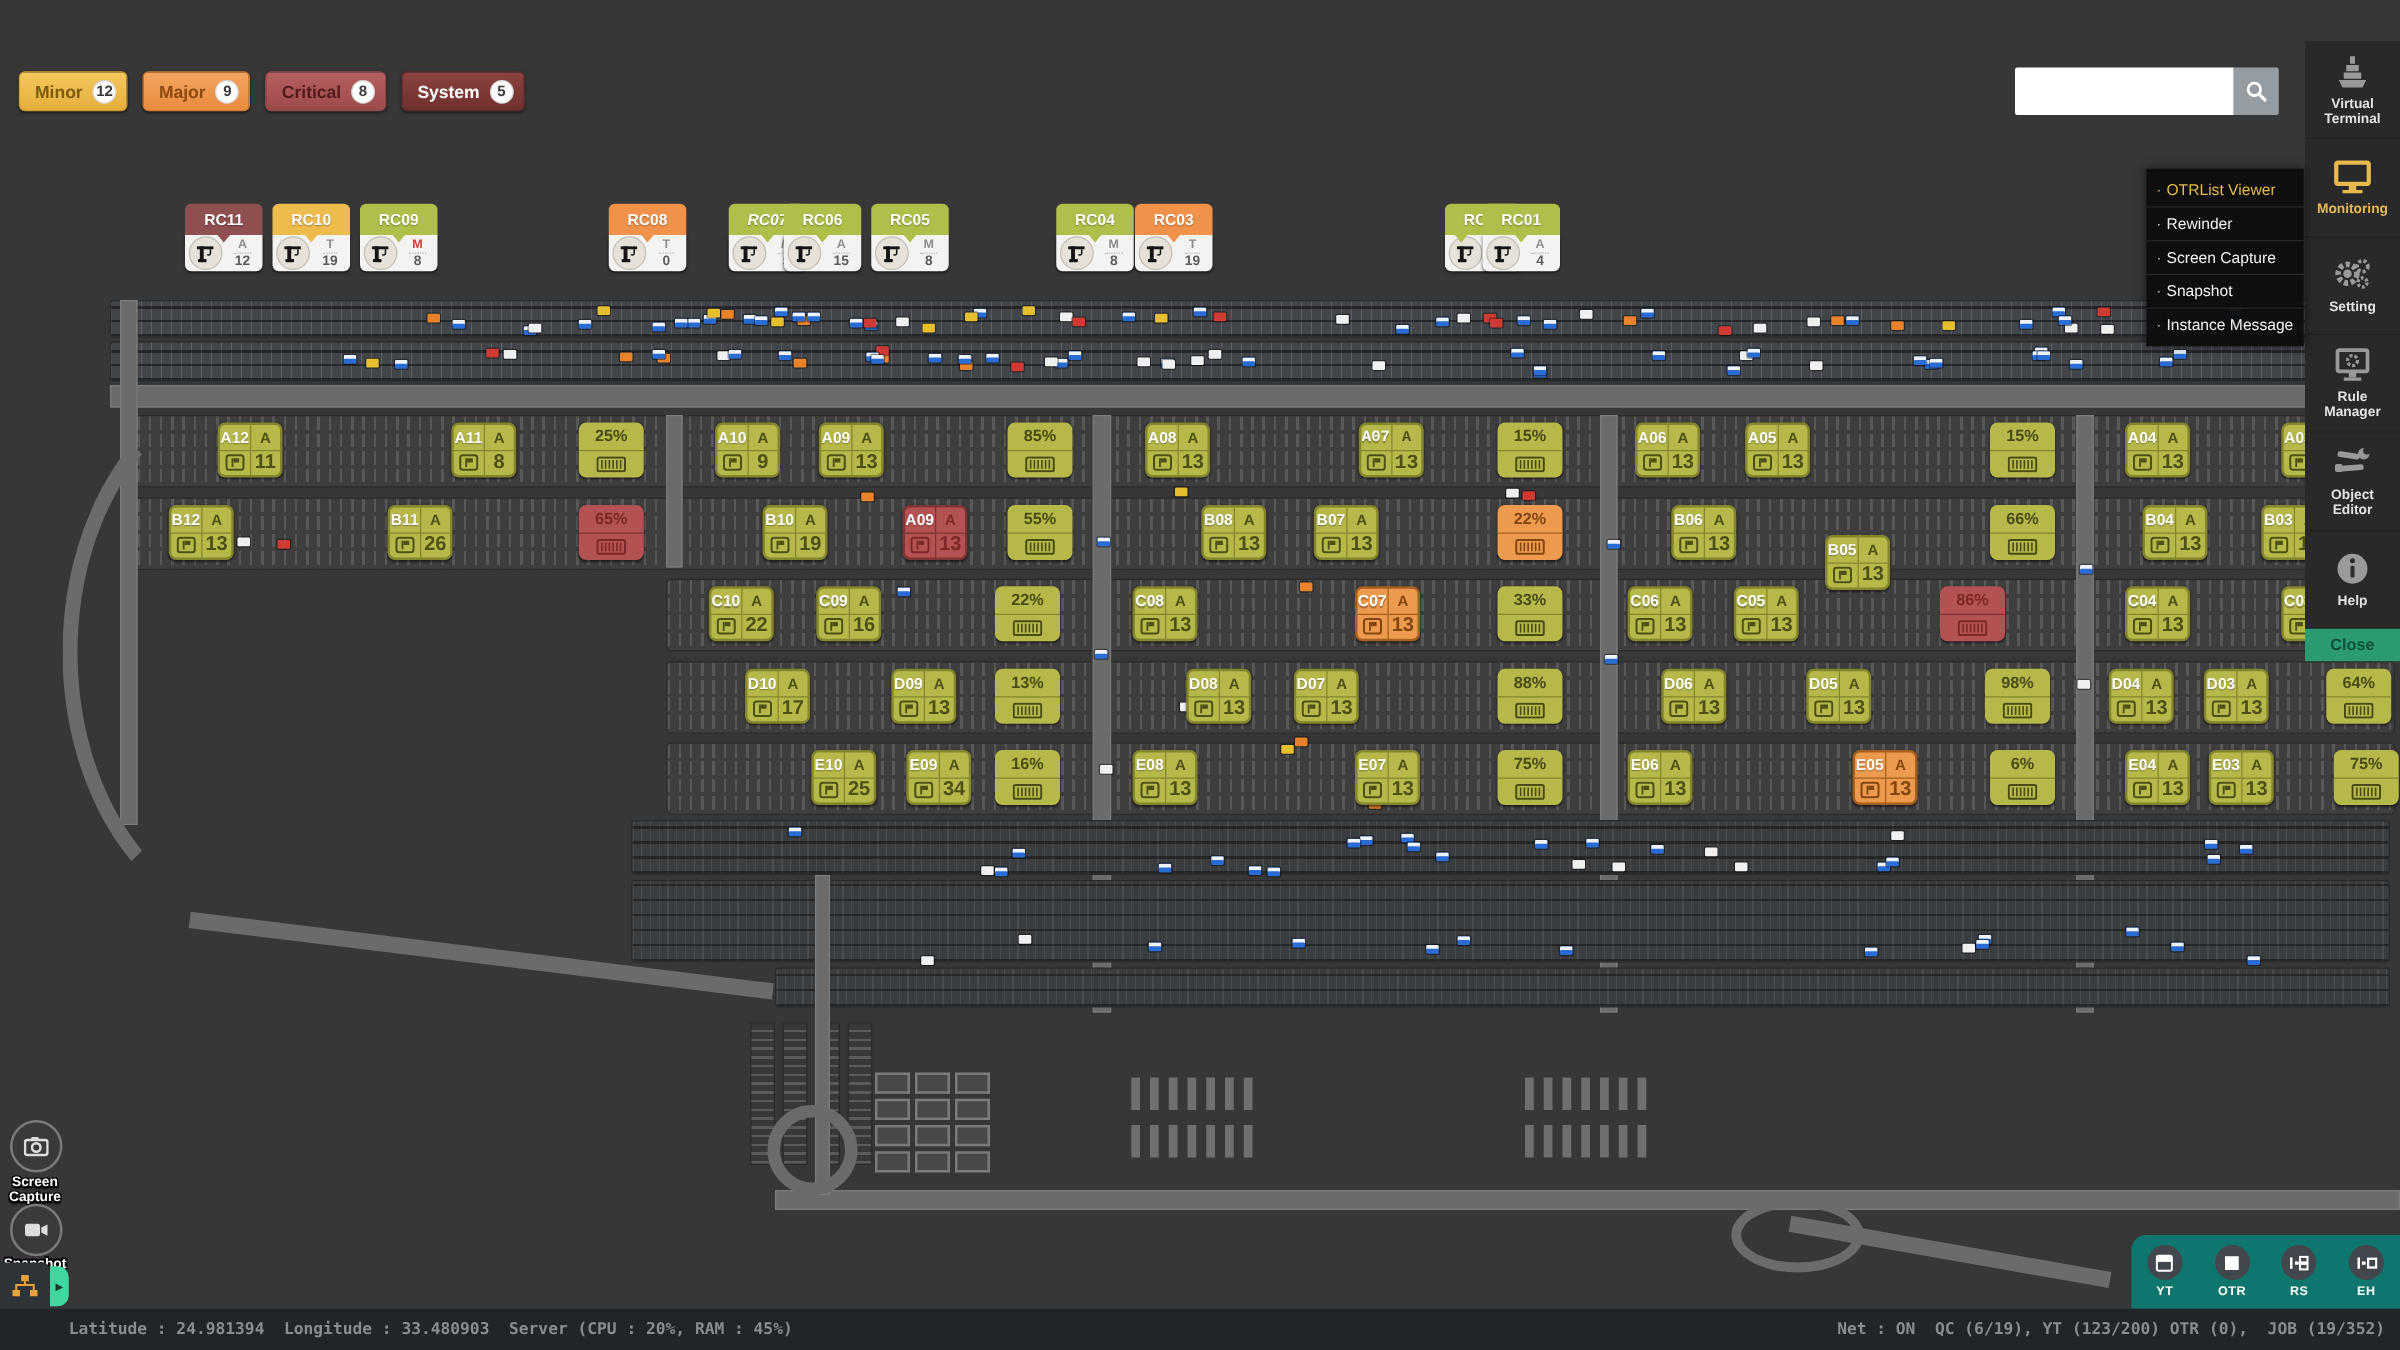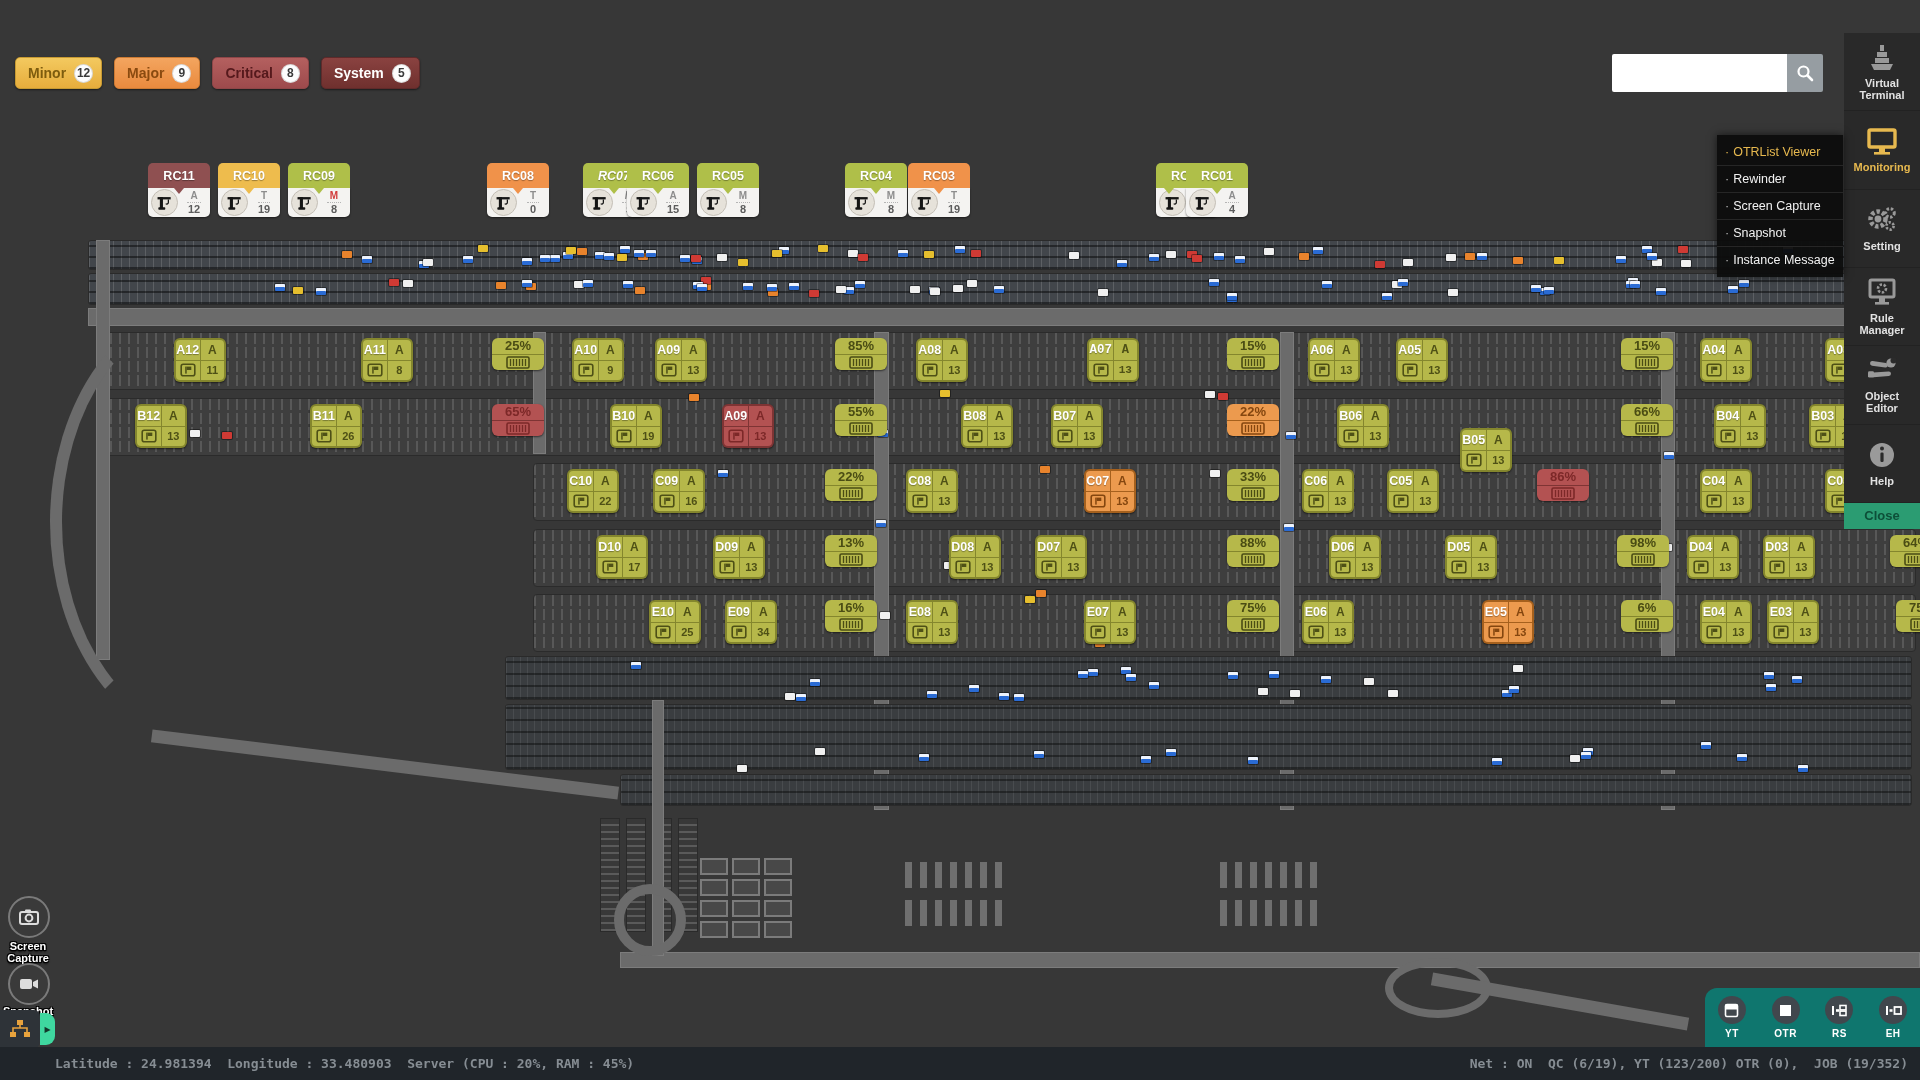--- a/index.html
+++ b/index.html
@@ -81,28 +81,28 @@
         box-sizing:border-box;box-shadow:0 1px 2px rgba(0,0,0,.55);}
   .tile .cell{display:flex;align-items:center;justify-content:center;font-weight:bold;}
   .tile.olive{background:#84862d;}
   .tile.olive .cell{background:#b6b84a;color:#4e5016;}
   .tile.red{background:#7e3434;}
   .tile.red .cell{background:#b35252;color:#7c2828;}
   .tile.orange{background:#a5601d;}
   .tile.orange .cell{background:#ec9a4e;color:#84460f;}
   .tile .cname{color:#fff !important;font-size:12.5px;text-shadow:0 1px 1px rgba(0,0,0,.35);}
   .tile .cletter{font-size:12px;}
-  .tile .cval{font-size:11px;}
+  .tile .cval{font-size:16px;}
   .tile .cell:nth-child(1){border-radius:4px 0 0 0;}
   .tile .cell:nth-child(2){border-radius:0 4px 0 0;}
   .tile .cell:nth-child(3){border-radius:0 0 0 4px;}
   .tile .cell:nth-child(4){border-radius:0 0 4px 0;}
 
-  .ptile{position:absolute;width:52px;height:32px;border-radius:6px;z-index:10;cursor:pointer;
-         display:flex;flex-direction:column;box-shadow:0 1px 2px rgba(0,0,0,.55);box-sizing:border-box;margin-left:29px;}
+  .ptile{position:absolute;width:52px;height:44px;border-radius:6px;z-index:10;cursor:pointer;
+         display:flex;flex-direction:column;box-shadow:0 1px 2px rgba(0,0,0,.55);box-sizing:border-box;}
   .ptile .ptop{flex:1;display:flex;align-items:center;justify-content:center;font-size:13px;font-weight:bold;}
   .ptile .pbot{flex:1;display:flex;align-items:center;justify-content:center;}
   .ptile.olive{background:#b6b84a;color:#4a4c14;}
   .ptile.olive .pbot{border-top:1px solid #84862d;}
   .ptile.red{background:#b35252;color:#7c2828;}
   .ptile.red .pbot{border-top:1px solid #7e3434;}
   .ptile.orange{background:#ec9a4e;color:#84460f;}
   .ptile.orange .pbot{border-top:1px solid #a5601d;}
 
   
@@ -1036,21 +1036,21 @@
       </div>
       <div class="ptile olive" style="left: 1198px; top: 469px;">
         <div class="ptop">33%</div>
         <div class="pbot">
           <svg width="24" height="13" viewBox="0 0 24 13">
             <rect x="1" y="1" width="22" height="11" rx="1.5" fill="none" stroke="currentColor" stroke-width="1.6"></rect>
             <path d="M4.5 3 v7 M7.5 3 v7 M10.5 3 v7 M13.5 3 v7 M16.5 3 v7 M19.5 3 v7" stroke="currentColor" stroke-width="1.3"></path>
           </svg>
         </div>
       </div>
-      <div class="ptile red" style="left: 1508px; top: 469px;">
+      <div class="ptile red" style="left: 1552px; top: 469px;">
         <div class="ptop">86%</div>
         <div class="pbot">
           <svg width="24" height="13" viewBox="0 0 24 13">
             <rect x="1" y="1" width="22" height="11" rx="1.5" fill="none" stroke="currentColor" stroke-width="1.6"></rect>
             <path d="M4.5 3 v7 M7.5 3 v7 M10.5 3 v7 M13.5 3 v7 M16.5 3 v7 M19.5 3 v7" stroke="currentColor" stroke-width="1.3"></path>
           </svg>
         </div>
       </div>
       <div class="ptile olive" style="left: 796px; top: 535px;">
         <div class="ptop">13%</div>

